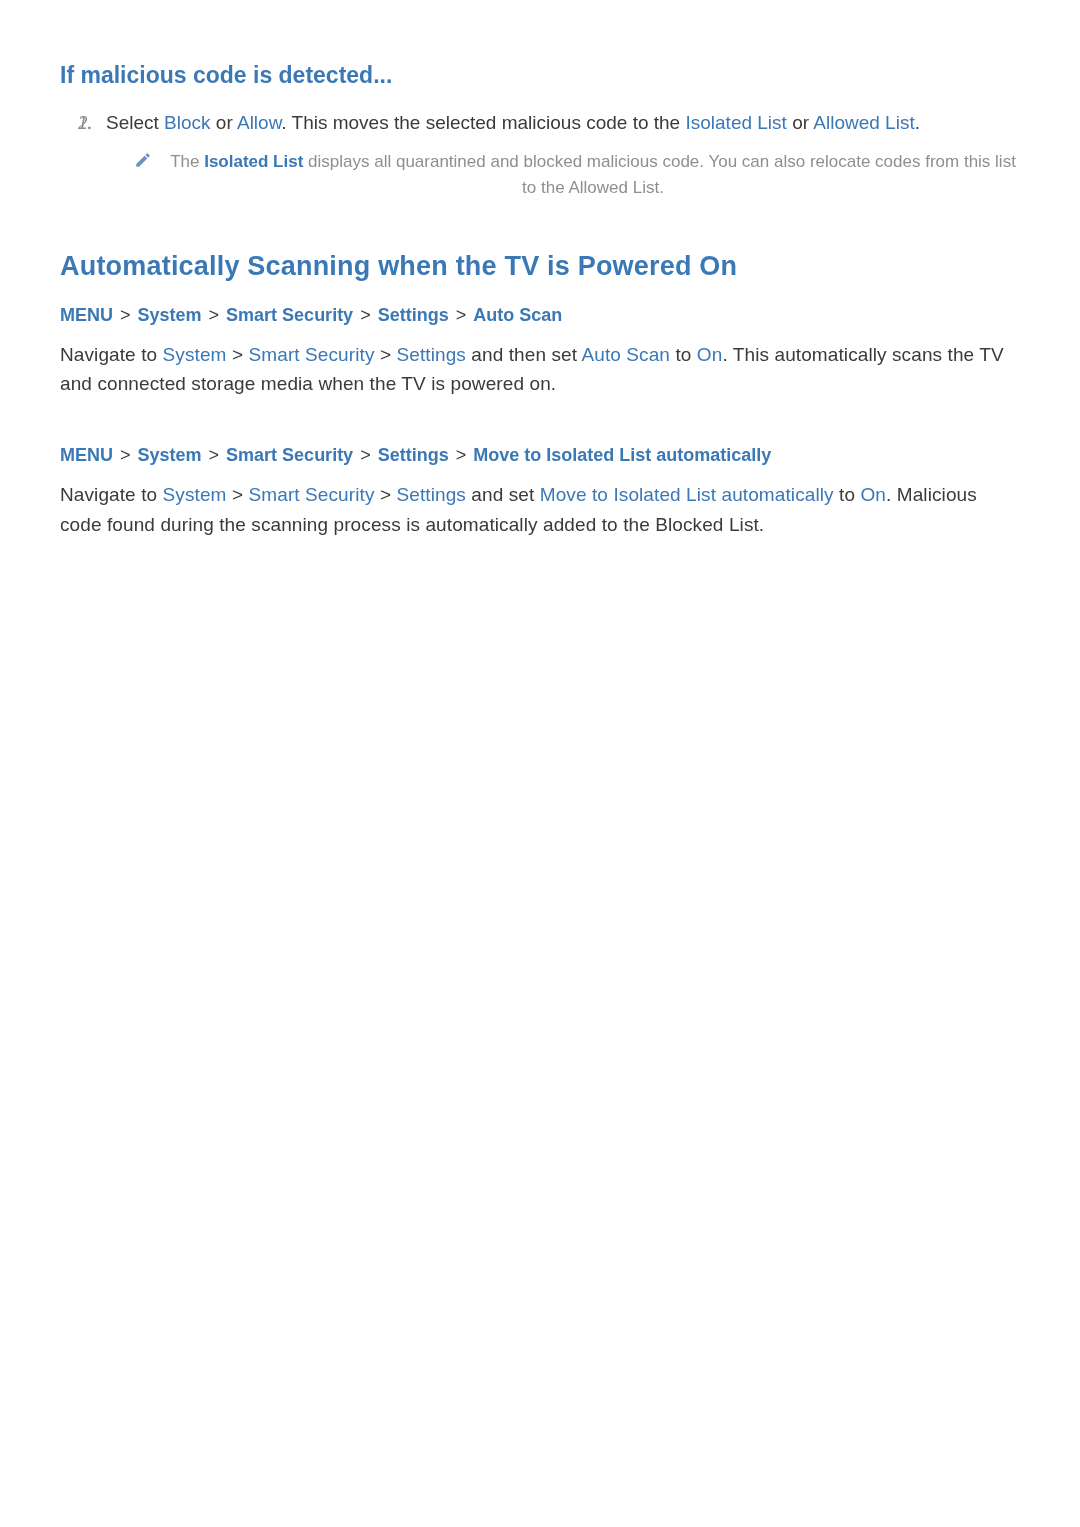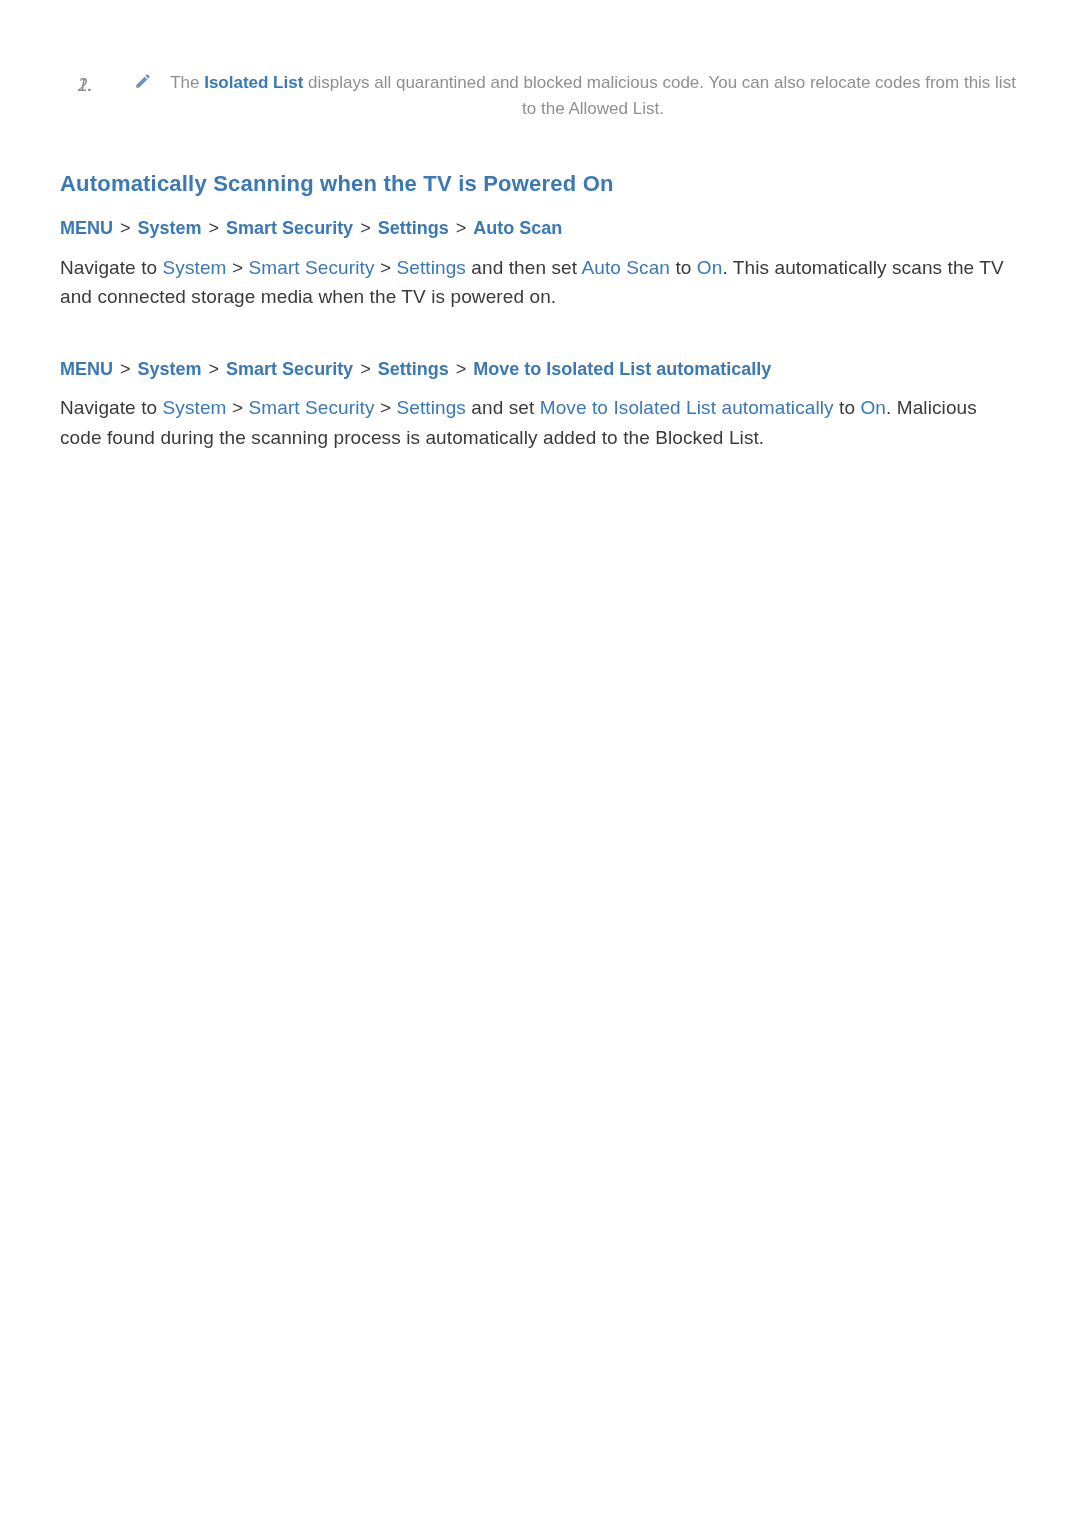--- a/index.html
+++ b/index.html
@@ -12,21 +12,21 @@
       line-height:1.55;
     }
     .h3 {
       color:#3a78b6;
       font-size:23px;
       font-weight:600;
       margin-bottom:14px;
     }
     .h2 {
       color:#3a78b6;
-      font-size:22px;
+      font-size:27px;
       font-weight:600;
       margin-bottom:14px;
       letter-spacing:0.2px;
     }
     .body-p {
       font-size:19px;
       margin-bottom:14px;
       letter-spacing:0.1px;
     }
     ol {
@@ -75,26 +75,30 @@
       color:#3a3a3a;
       font-weight:400;
       padding:0 2px;
     }
     .inline-blue { color:#3a78b6; }
   </style>
 </head>
 <body>
 
 <div>
+  <div class="h3">If malicious code is detected...</div>
   <ol>
     <li>
       <span class="num">1.</span>
     </li>
     <li>
       <span class="num">2.</span>
+      <span>
+        <span>Select </span><span class="blue">Block</span><span> or </span><span class="blue">Allow</span><span>. This moves the selected malicious code to the </span><span class="blue">Isolated List</span><span> or </span><span class="blue">Allowed List</span><span>.</span>
+      </span>
       <div class="note-list">
         <div class="note">
           <svg class="note-icon" viewBox="0 0 24 24">
               <path fill="#6c94bf" d="M3 17.25V21h3.75L17.81 9.94l-3.75-3.75L3 17.25zM20.71 7.04a1 1 0 0 0 0-1.41l-2.34-2.34a1 1 0 0 0-1.41 0l-1.83 1.83 3.75 3.75 1.83-1.83z"></path>
             </svg>
           <span>The </span><span class="blue-bold">Isolated List</span><span> displays all quarantined and blocked malicious code. You can also relocate codes from this list to the Allowed List.</span>
         </div>
       </div>
     </li>
   </ol>

